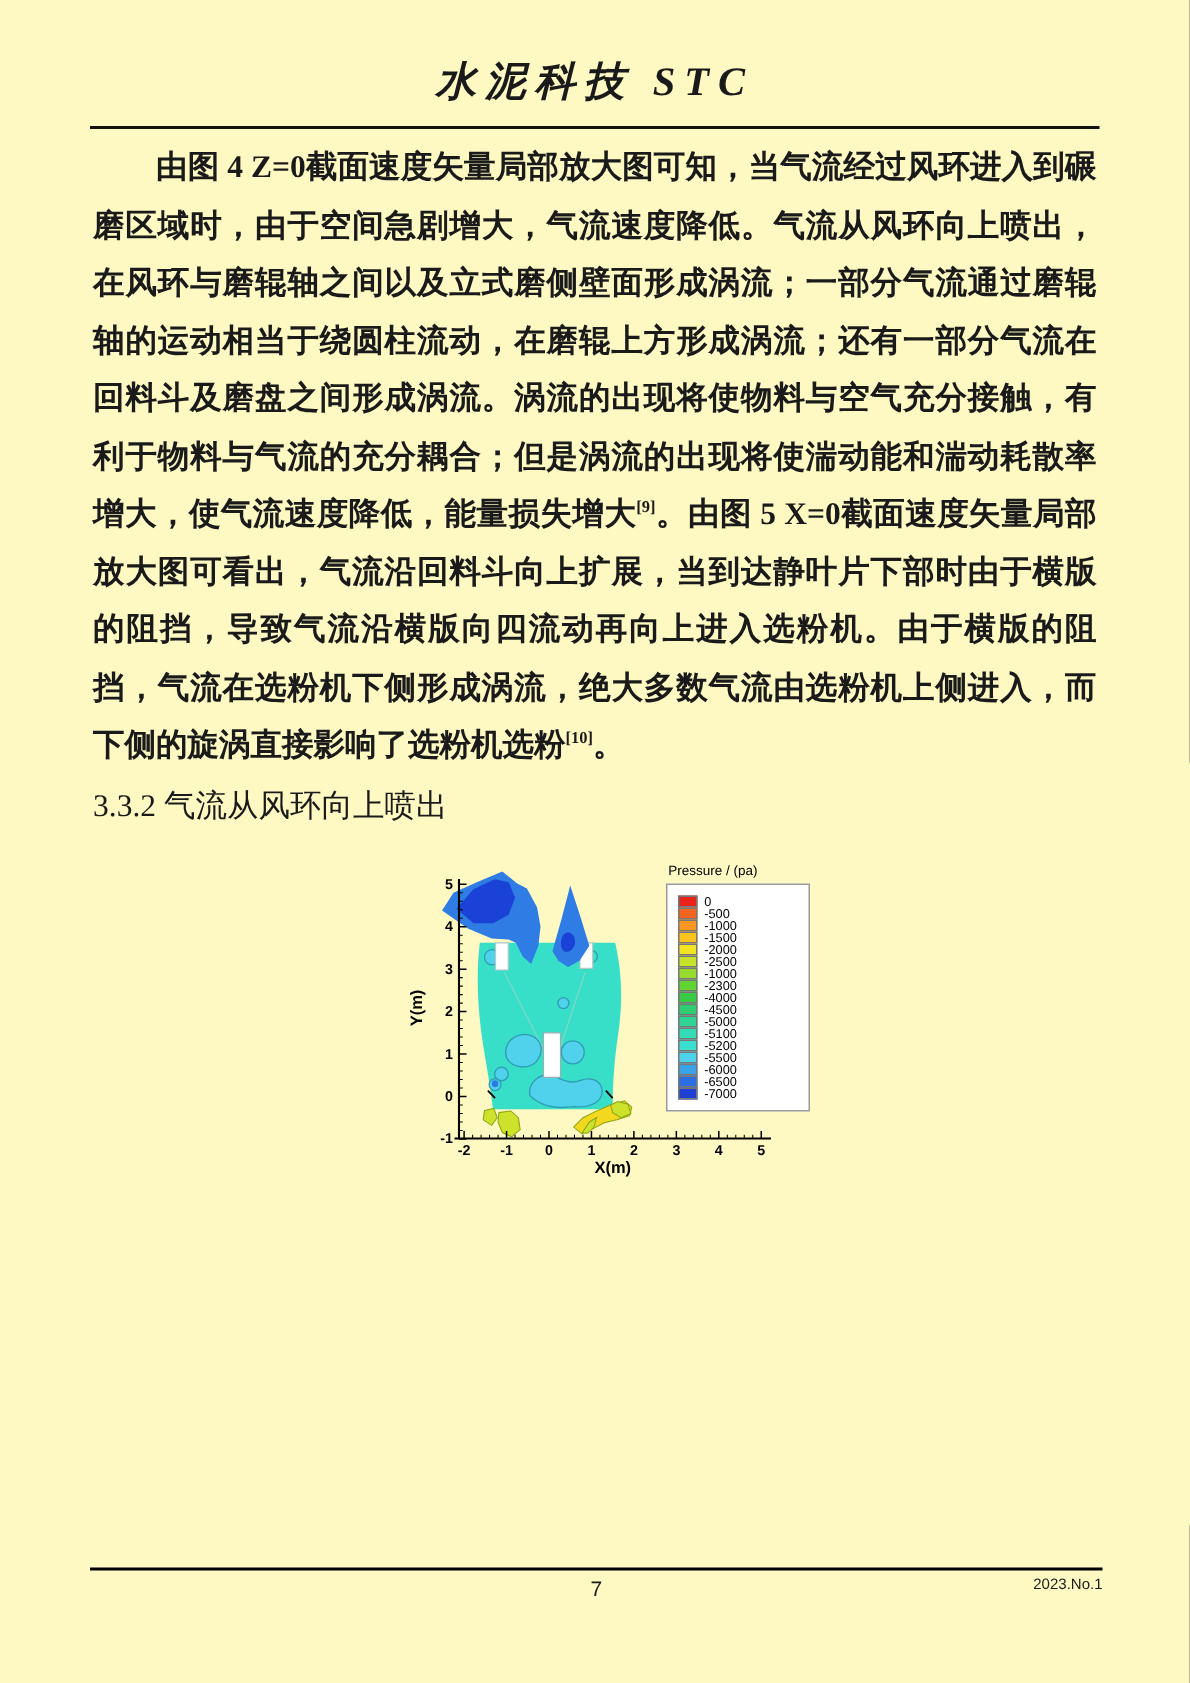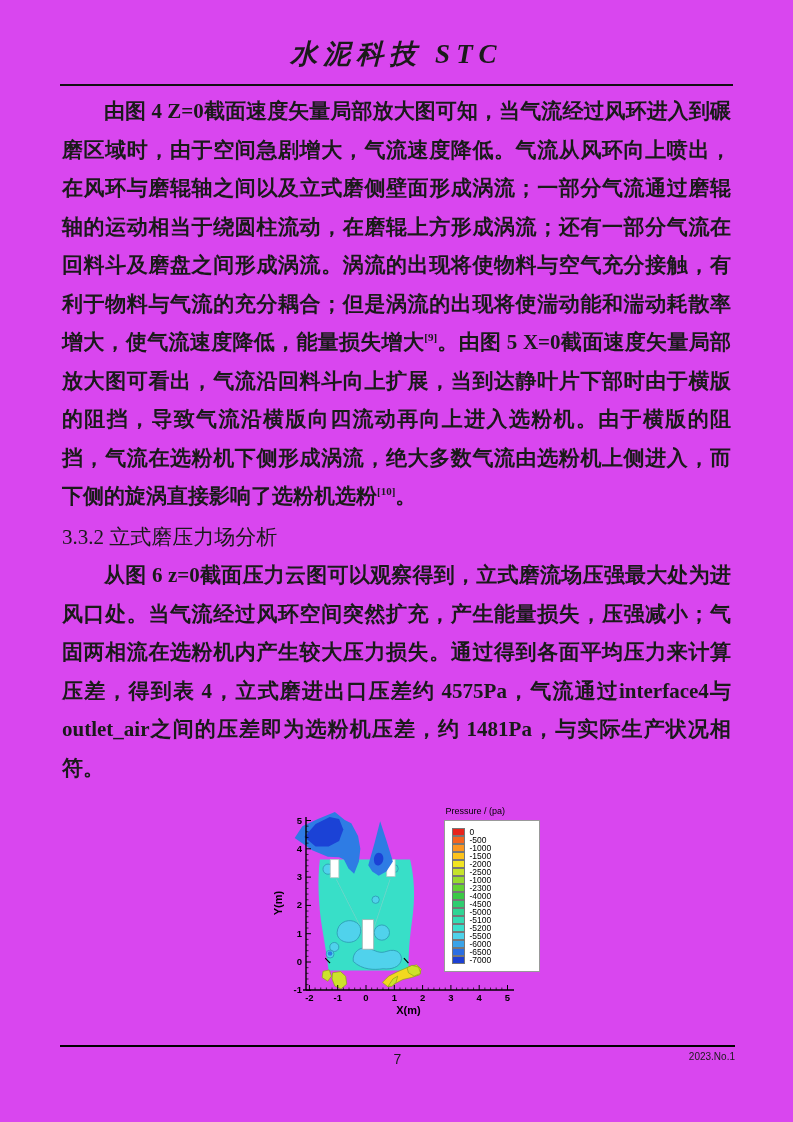--- a/index.html
+++ b/index.html
@@ -1,21 +1,21 @@
 <!DOCTYPE html>
 <html><head>
 <meta charset="utf-8">
 <style>
   * { box-sizing: border-box; margin: 0; padding: 0; }
   html,body { background:#888; }
   .page {
     position: relative;
     width: 793px; height: 1122px;
     margin: 0 auto;
-    background: #d946ef;
+    background: #fef9c3;
     font-family: "Liberation Serif", "DejaVu Serif", serif;
     color: #1a1a1a;
     overflow: hidden;
   }
   header { padding-top: 36px; }
   .journal-title {
     text-align: center;
     font-size: 27px;
     font-weight: bold;
     font-style: italic;
@@ -97,24 +97,23 @@
 <div class="page">
 
   <header>
     <div class="journal-title">水泥科技 STC</div>
     <div class="header-rule"></div>
   </header>
 
   <main>
     <p class="para indent"><span>由图 4 Z=0截面速度矢量局部放大图可知，当气流经过风环进入到碾磨区域时，由于空间急剧增大，气流速度降低。气流从风环向上喷出，在风环与磨辊轴之间以及立式磨侧壁面形成涡流；一部分气流通过磨辊轴的运动相当于绕圆柱流动，在磨辊上方形成涡流；还有一部分气流在回料斗及磨盘之间形成涡流。涡流的出现将使物料与空气充分接触，有利于物料与气流的充分耦合；但是涡流的出现将使湍动能和湍动耗散率增大，使气流速度降低，能量损失增大</span><sup>[9]</sup><span>。由图 5 X=0截面速度矢量局部放大图可看出，气流沿回料斗向上扩展，当到达静叶片下部时由于横版的阻挡，导致气流沿横版向四流动再向上进入选粉机。由于横版的阻挡，气流在选粉机下侧形成涡流，绝大多数气流由选粉机上侧进入，而下侧的旋涡直接影响了选粉机选粉</span><sup>[10]</sup><span>。</span></p>
 
-    <h3 class="section-heading">3.3.2 立式磨压力场分析</h3>
-
-
-    <p class="para indent">从图 6 z=0截面压力云图可以观察得到，立式磨流场压强最大处为进风口处。当气流经过风环空间突然扩充，产生能量损失，压强减小；气固两相流在选粉机内产生较大压力损失。通过得到各面平均压力来计算压差，得到表 4，立式磨进出口压差约 4575Pa，气流通过interface4与outlet_air之间的压差即为选粉机压差，约 1481Pa，与实际生产状况相符。</p>
+    <h3 class="section-heading">3.3.2 气流从风环向上喷出</h3>
+
+
 
     <figure>
       <div class="plot-wrap">
         <svg id="plot-svg" width="302" height="233" viewBox="0 0 302 233">
 
           <g transform="translate(120,161) scale(28.3,-28.3)">
 
             <path d="M -1.63 3.62 L 1.56 3.62 C 1.70 3.0 1.76 2.3 1.62 1.4 C 1.55 0.9 1.50 0.4 1.50 -0.30 L -1.32 -0.30 C -1.38 0.2 -1.45 0.6 -1.55 1.2 C -1.68 2.0 -1.72 2.9 -1.63 3.62 Z" fill="#38dfc8"></path>
 
             <path d="M -1.05 2.92 L -0.02 0.9 M 0.85 2.92 L 0.18 0.9" fill="none" stroke="#9fd4ca" stroke-dasharray="0.14 0.10" vector-effect="non-scaling-stroke" stroke-width="1"></path>

